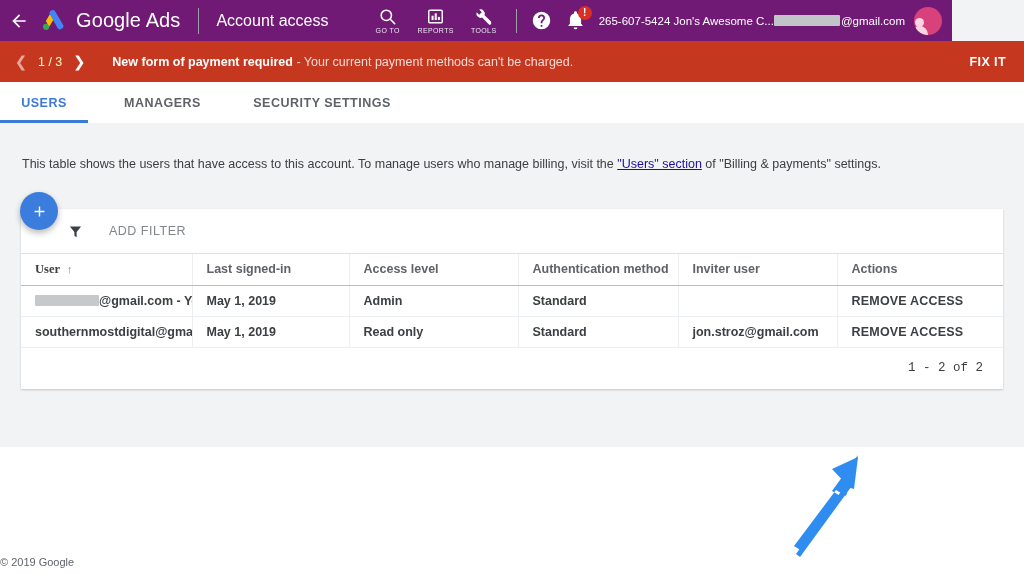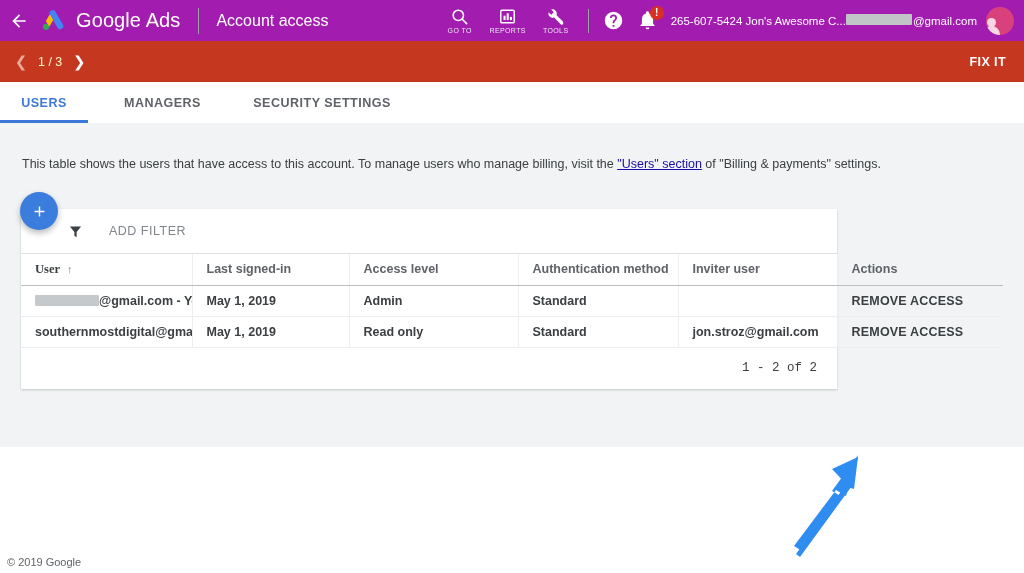--- a/index.html
+++ b/index.html
@@ -6,22 +6,22 @@
   html, body {
     width: 1024px; height: 573px;
     font-family: "Liberation Sans", sans-serif;
     background: #ffffff;
     overflow: hidden;
   }
   .page { position: relative; width: 1024px; height: 573px; background: #f1f3f4; }
 
   
   .topbar {
-    position: absolute; top: 0; left: 0; width: 1024px; height: 41px;
-    background: #a21caf;
+    position: absolute; top: 0; left: 0; width: 952px; height: 41px;
+    background: #701a75;
     display: flex; align-items: center;
   }
   .back-arrow {
     width: 38px; height: 41px; display: flex; align-items: center; justify-content: center;
     cursor: pointer;
   }
   .back-arrow svg { display: block; }
   .ads-logo { width: 26px; height: 26px; margin-left: 2px; }
   .brand-text {
     color: #ffffff; font-size: 20px; margin-left: 10px; letter-spacing: .1px;
@@ -55,21 +55,21 @@
     color: #fff; font-size: 10px; font-weight: bold;
     display: flex; align-items: center; justify-content: center; line-height: 1;
   }
   .acct-block {
     display: flex; flex-direction: row; align-items: flex-end;
     margin-left: 6px; margin-right: 9px; cursor: pointer;
   }
   .acct-line1 { color: #ffffff; font-size: 11.5px; white-space: nowrap; line-height: 14px; }
   .acct-line2 {
     color: #ffffff; font-size: 11.5px; line-height: 14px;
-    display: flex; align-items: flex-start;
+    display: flex; align-items: center;
   }
   .redact { display: inline-block; height: 11px; width: 66px; background: #c2c5c8;
             border-radius: 1px; margin-right: 1px; }
   .avatar {
     width: 28px; height: 28px; border-radius: 50%; background: #d8417c;
     display: flex; align-items: flex-end; justify-content: center; overflow: hidden;
     cursor: pointer; flex: 0 0 28px;
   }
   .avatar-head { width: 9px; height: 9px; border-radius: 50%; background: #f8d6e4;
                  position: relative; top: -8px; }
@@ -129,21 +129,21 @@
 
   .fab {
     position: absolute; left: 20px; top: 69px; width: 38px; height: 38px;
     border-radius: 50%; background: #3b7ddd;
     box-shadow: 0 3px 6px rgba(0,0,0,.28);
     display: flex; align-items: center; justify-content: center;
     cursor: pointer; z-index: 5;
   }
 
   .card {
-    position: absolute; left: 21px; top: 86px; width: 816px;
+    position: absolute; left: 21px; top: 86px; width: 982px;
     background: #ffffff; box-shadow: 0 1px 2px rgba(60,64,67,.25);
   }
   .filterbar {
     height: 45px; display: flex; align-items: center; padding-left: 44px;
     border-bottom: 1px solid #e0e0e0;
   }
   .funnel { width: 20px; display: flex; align-items: center; justify-content: center; cursor: pointer; }
   .addfilter {
     margin-left: 24px; font-size: 12.5px; color: #80868b; letter-spacing: .5px;
     cursor: pointer;
@@ -171,21 +171,21 @@
     padding-right: 20px; font-size: 12.5px; color: #3c4043; font-family: Liberation Mono, monospace;
   }
 
   .arrow-anno {
     position: absolute; left: 780px; top: 328px; width: 130px; height: 110px;
     pointer-events: none; z-index: 9;
   }
 
   .footer {
     position: absolute; left: 0; bottom: 0; width: 1024px; height: 22px;
-    background: #ffffff; display: flex; align-items: center; padding-left: 7px;
+    background: #ffffff; display: flex; align-items: center; 
   }
   .footer span { font-size: 11px; color: #5f6368; }
   .white-base {
     position: absolute; left: 0; top: 447px; width: 1024px; height: 126px;
     background: #ffffff;
   }
 </style>
 </head>
 <body>
 
@@ -265,20 +265,23 @@
         <div class="avatar-head"></div>
           <div class="avatar-body"></div>
       </div>
     </div>
   </div>
 
   <div class="banner">
     <div class="ban-chev disabled">❮</div>
     <div class="ban-count">1 / 3</div>
     <div class="ban-chev enabled">❯</div>
+    <div class="ban-msg">
+      <b>New form of payment required</b><span> - Your current payment methods can't be charged.</span>
+    </div>
     <div class="ban-fix">FIX IT</div>
   </div>
 
   <div class="tabs">
     <div class="tab active" id="tab-0">USERS</div>
     <div class="tab" id="tab-1">MANAGERS</div>
     <div class="tab" id="tab-2">SECURITY SETTINGS</div>
   </div>
 
   <div class="content">

